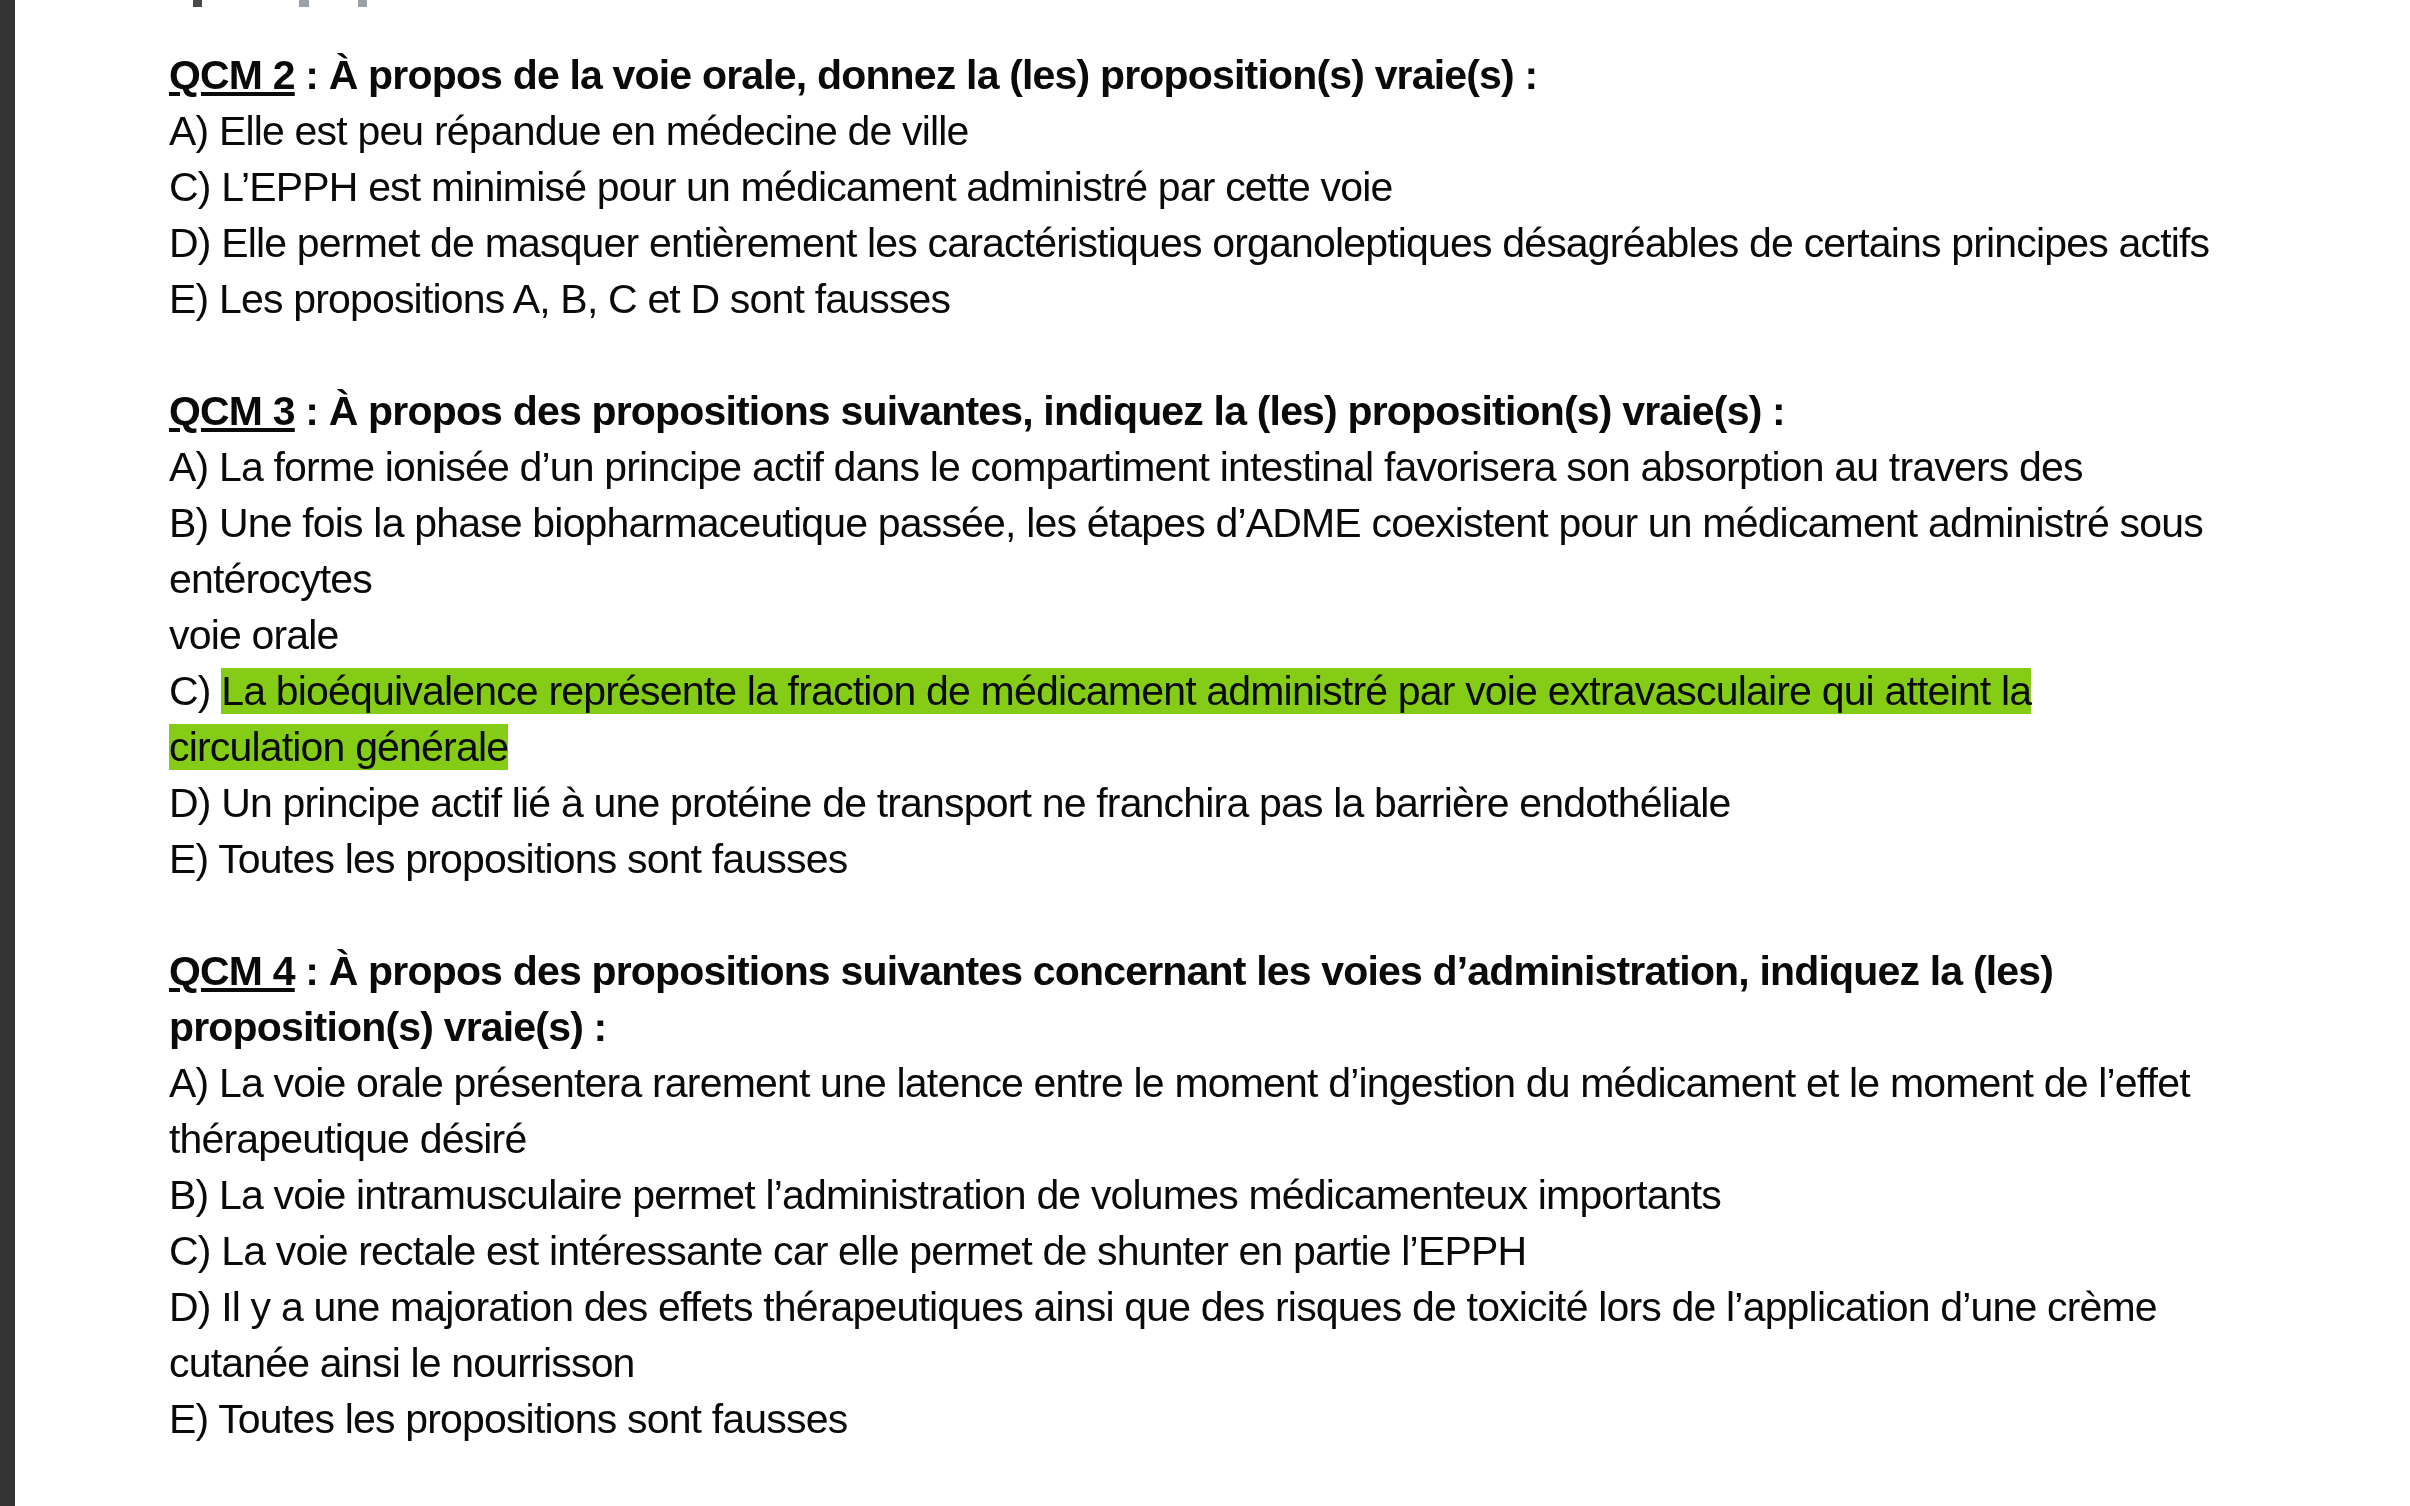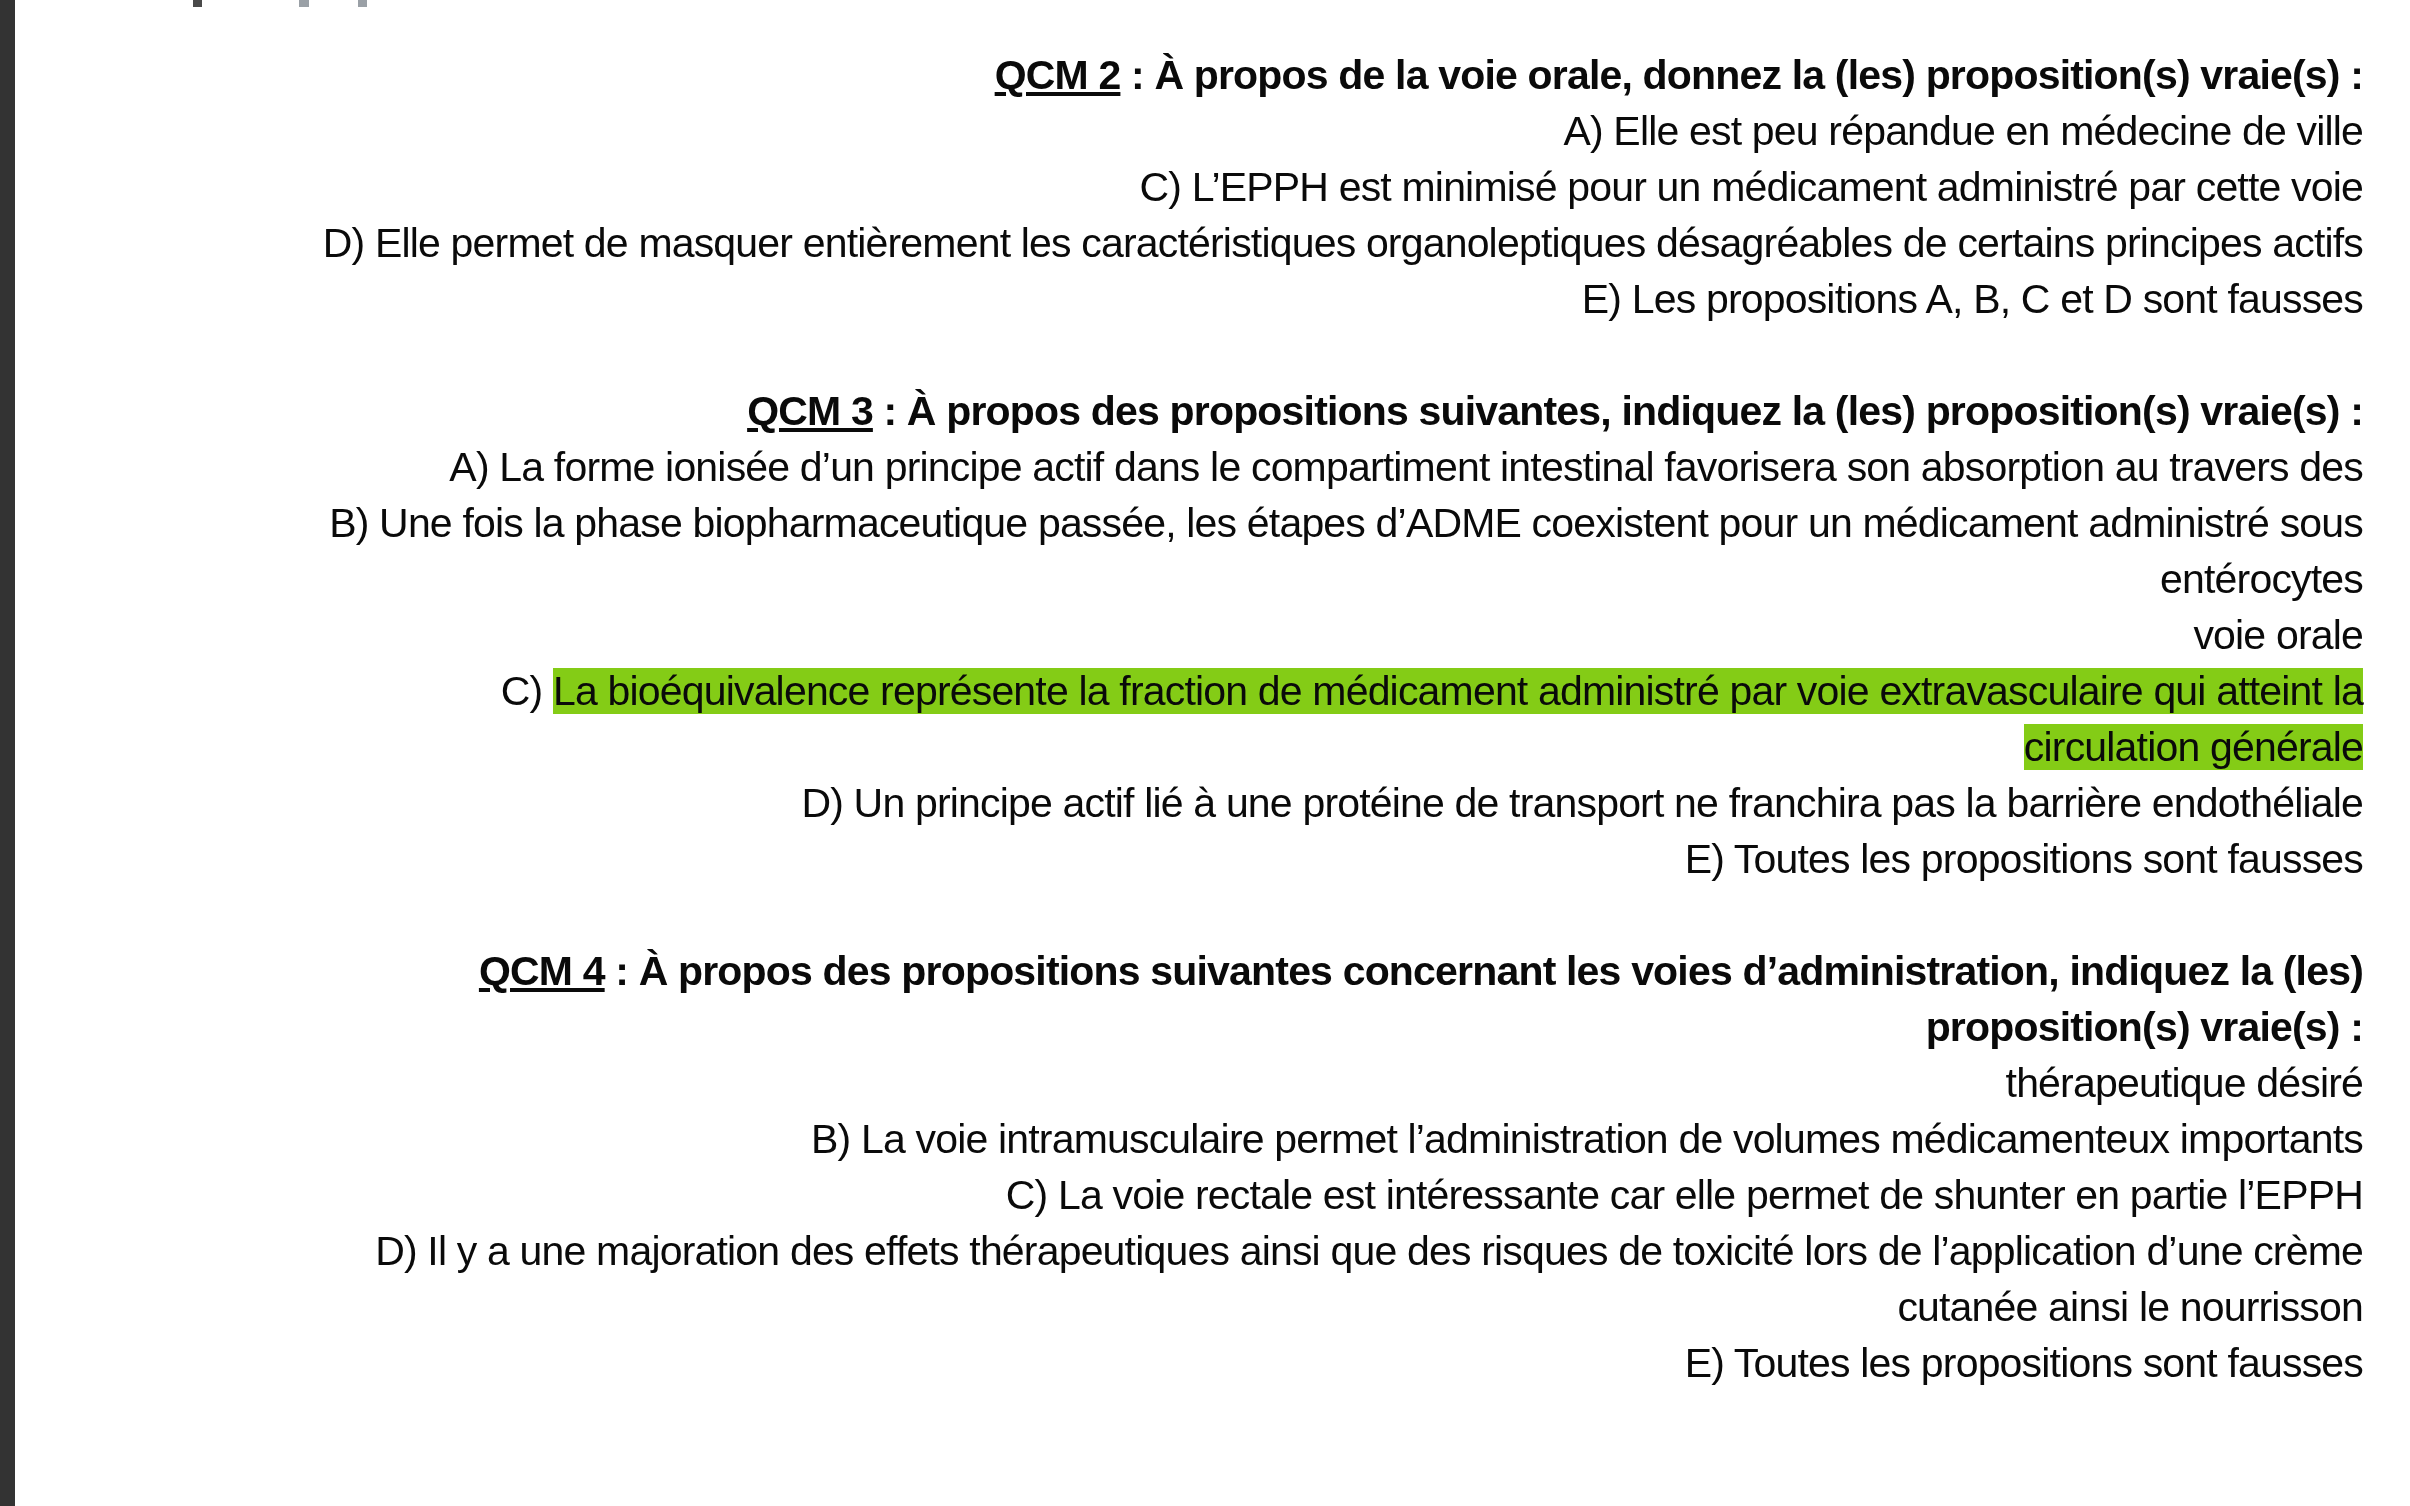--- a/index.html
+++ b/index.html
@@ -23,21 +23,21 @@
   .rm2{left:299px;width:10.4px;}
   .rm3{left:358px;width:8.5px;}
   .content{
     position:absolute;left:169px;top:47px;
     width:2194px;
     font-size:41px;line-height:56px;
     letter-spacing:-0.02em;
     color:#0a0a0a;
   }
   .q-block{margin:0 0 56px 0;}
-  .line{height:56px;white-space:nowrap;text-align:right;}
+  .line{height:56px;white-space:nowrap;}
   .title-line{font-weight:bold;}
   .q-id{text-decoration:underline;}
   .hl{background:#84cc16;}
 </style>
 </head>
 <body>
 
 <div class="page">
 
   <div class="sidebar"></div>
@@ -66,20 +66,21 @@
       <div class="line">voie orale</div>
       <div class="line"><span>C) </span><span class="hl">La bioéquivalence représente la fraction de médicament administré par voie extravasculaire qui atteint la</span></div>
       <div class="line"><span class="hl">circulation générale</span></div>
       <div class="line">D) Un principe actif lié à une protéine de transport ne franchira pas la barrière endothéliale</div>
       <div class="line">E) Toutes les propositions sont fausses</div>
     </section>
 
     <section class="q-block">
       <div class="line title-line"><span class="q-id">QCM 4</span><span> : À propos des propositions suivantes concernant les voies d’administration, indiquez la (les)</span></div>
       <div class="line title-line">proposition(s) vraie(s) :</div>
+      <div class="line">A) La voie orale présentera rarement une latence entre le moment d’ingestion du médicament et le moment de l’effet</div>
       <div class="line">thérapeutique désiré</div>
       <div class="line">B) La voie intramusculaire permet l’administration de volumes médicamenteux importants</div>
       <div class="line">C) La voie rectale est intéressante car elle permet de shunter en partie l’EPPH</div>
       <div class="line">D) Il y a une majoration des effets thérapeutiques ainsi que des risques de toxicité lors de l’application d’une crème</div>
       <div class="line">cutanée ainsi le nourrisson</div>
       <div class="line">E) Toutes les propositions sont fausses</div>
     </section>
 
   </div>
 </div>

